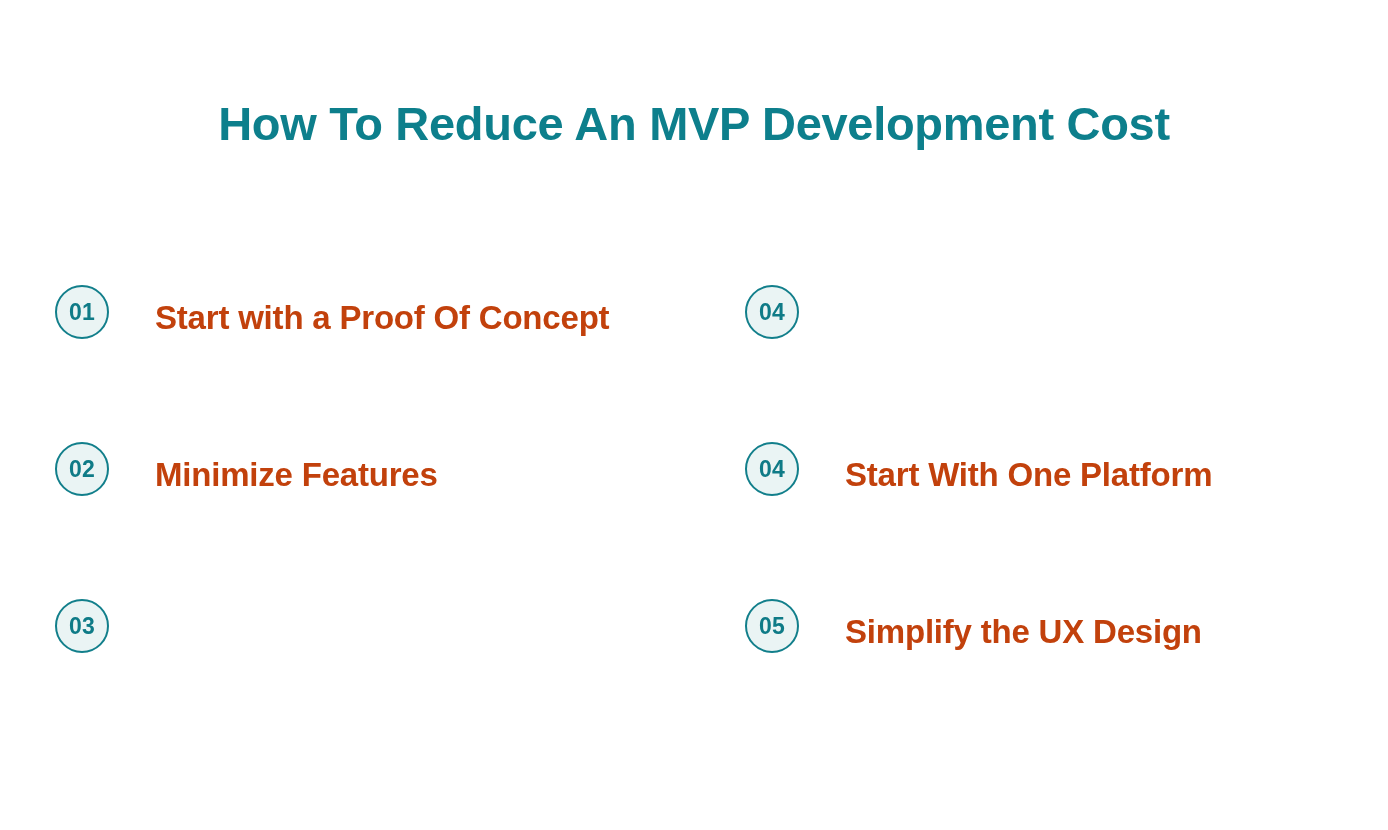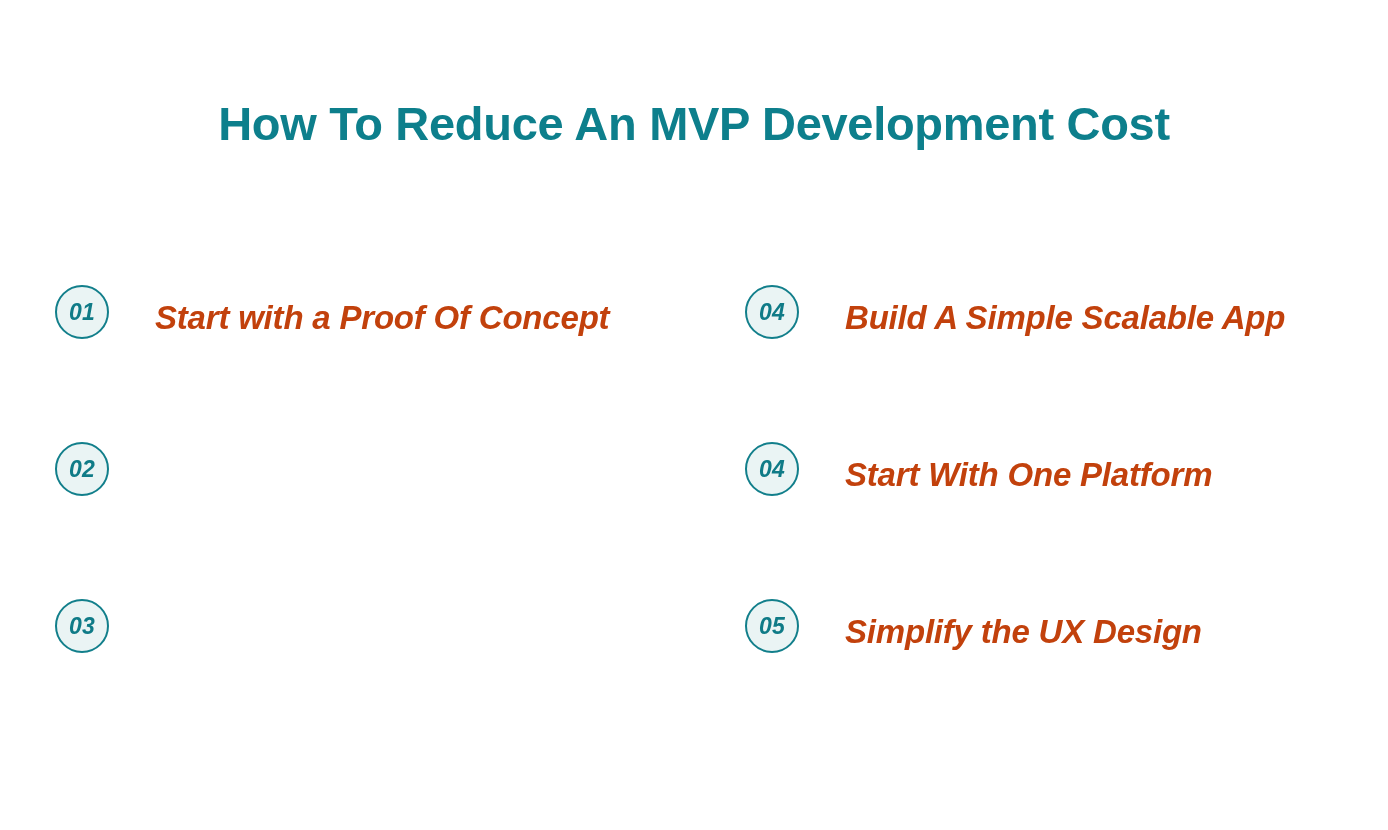--- a/index.html
+++ b/index.html
@@ -38,21 +38,20 @@
   .steps-grid {
     position: absolute;
     top: 270px;
     left: 0;
     width: 1388px;
   }
 
   .step-column {
     position: absolute;
     top: 0;
-    font-style: italic;
   }
   .step-column.left  { left: 55px;  width: 640px; }
   .step-column.right { left: 745px; width: 600px; }
 
   .step-item {
     position: relative;
     height: 157px;
   }
 
   .step-badge {
@@ -99,33 +98,33 @@
 
     <div class="step-column left">
 
       <div class="step-item">
         <div class="step-badge">01</div>
         <div class="step-label">Start with a Proof Of Concept</div>
       </div>
 
       <div class="step-item">
         <div class="step-badge">02</div>
+        <div class="step-label">Minimize Features</div>
       </div>
 
       <div class="step-item">
         <div class="step-badge">03</div>
       </div>
 
     </div>
 
     <div class="step-column right">
 
       <div class="step-item">
         <div class="step-badge">04</div>
-        <div class="step-label">Build A Simple Scalable App</div>
       </div>
 
       <div class="step-item">
         <div class="step-badge">04</div>
         <div class="step-label">Start With One Platform</div>
       </div>
 
       <div class="step-item">
         <div class="step-badge">05</div>
         <div class="step-label">Simplify the UX Design</div>

